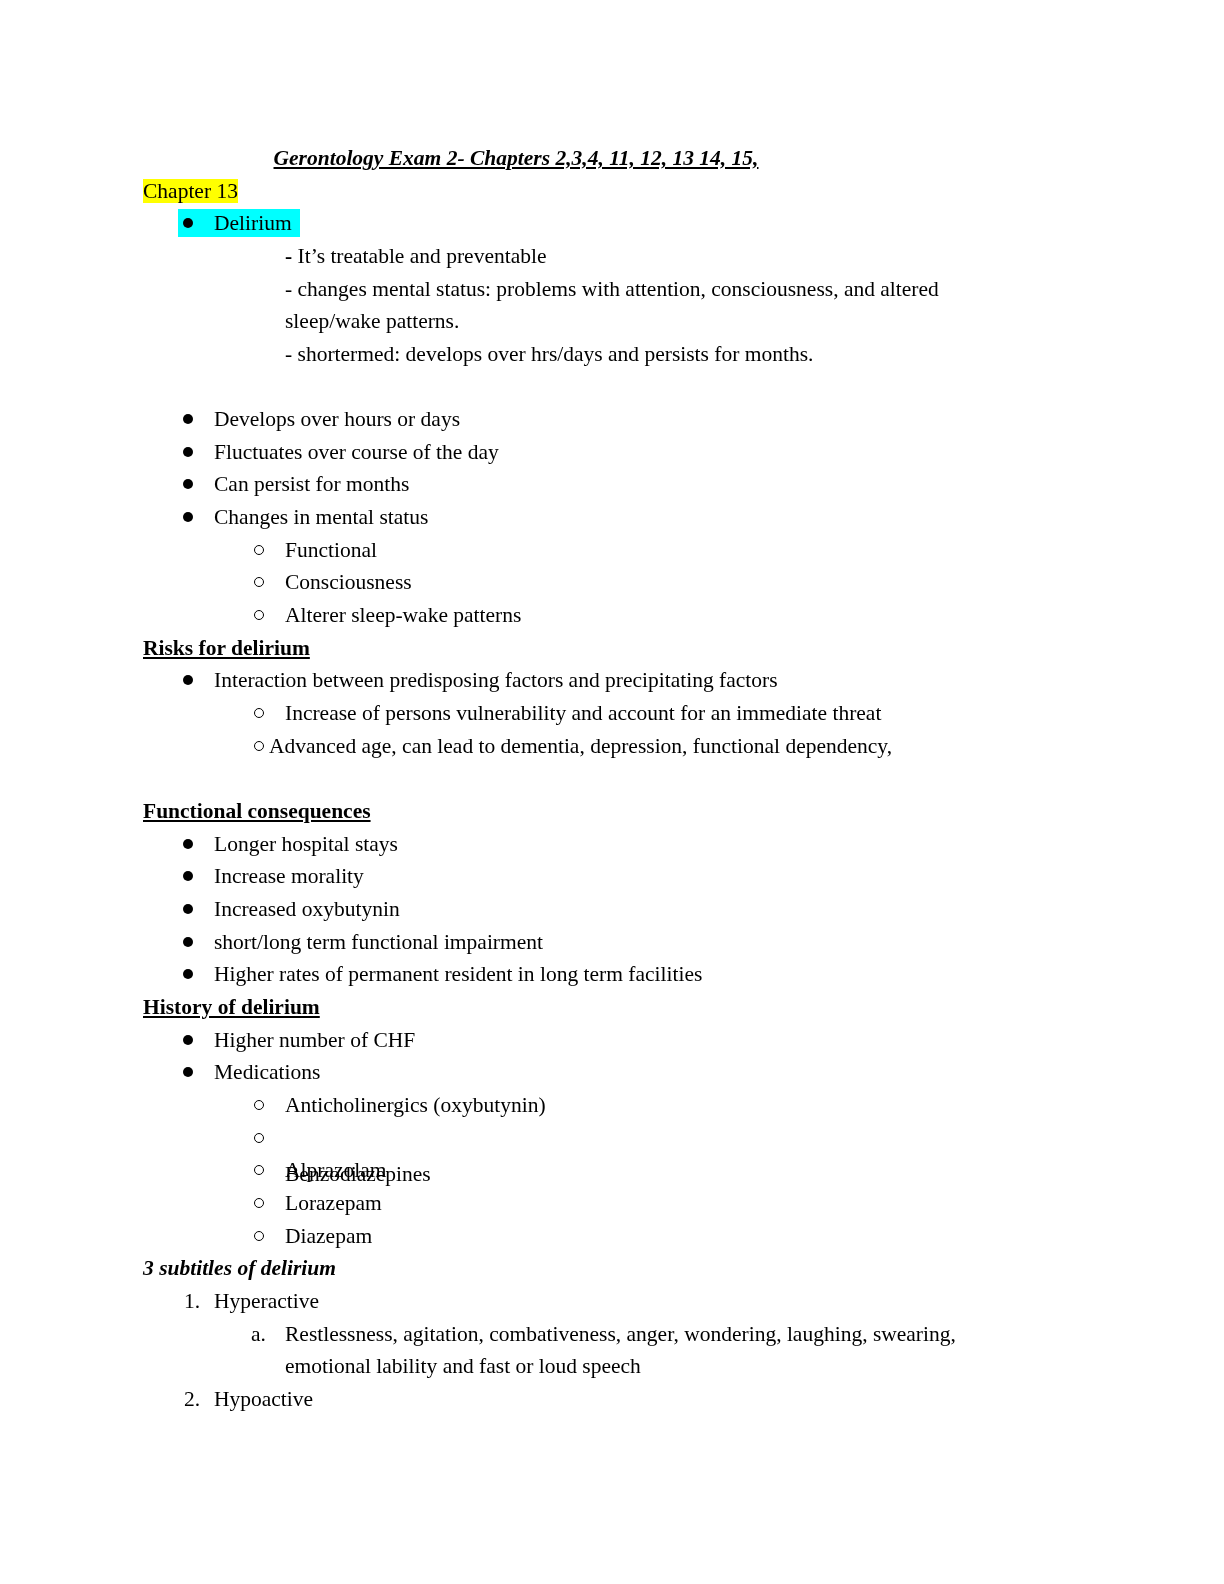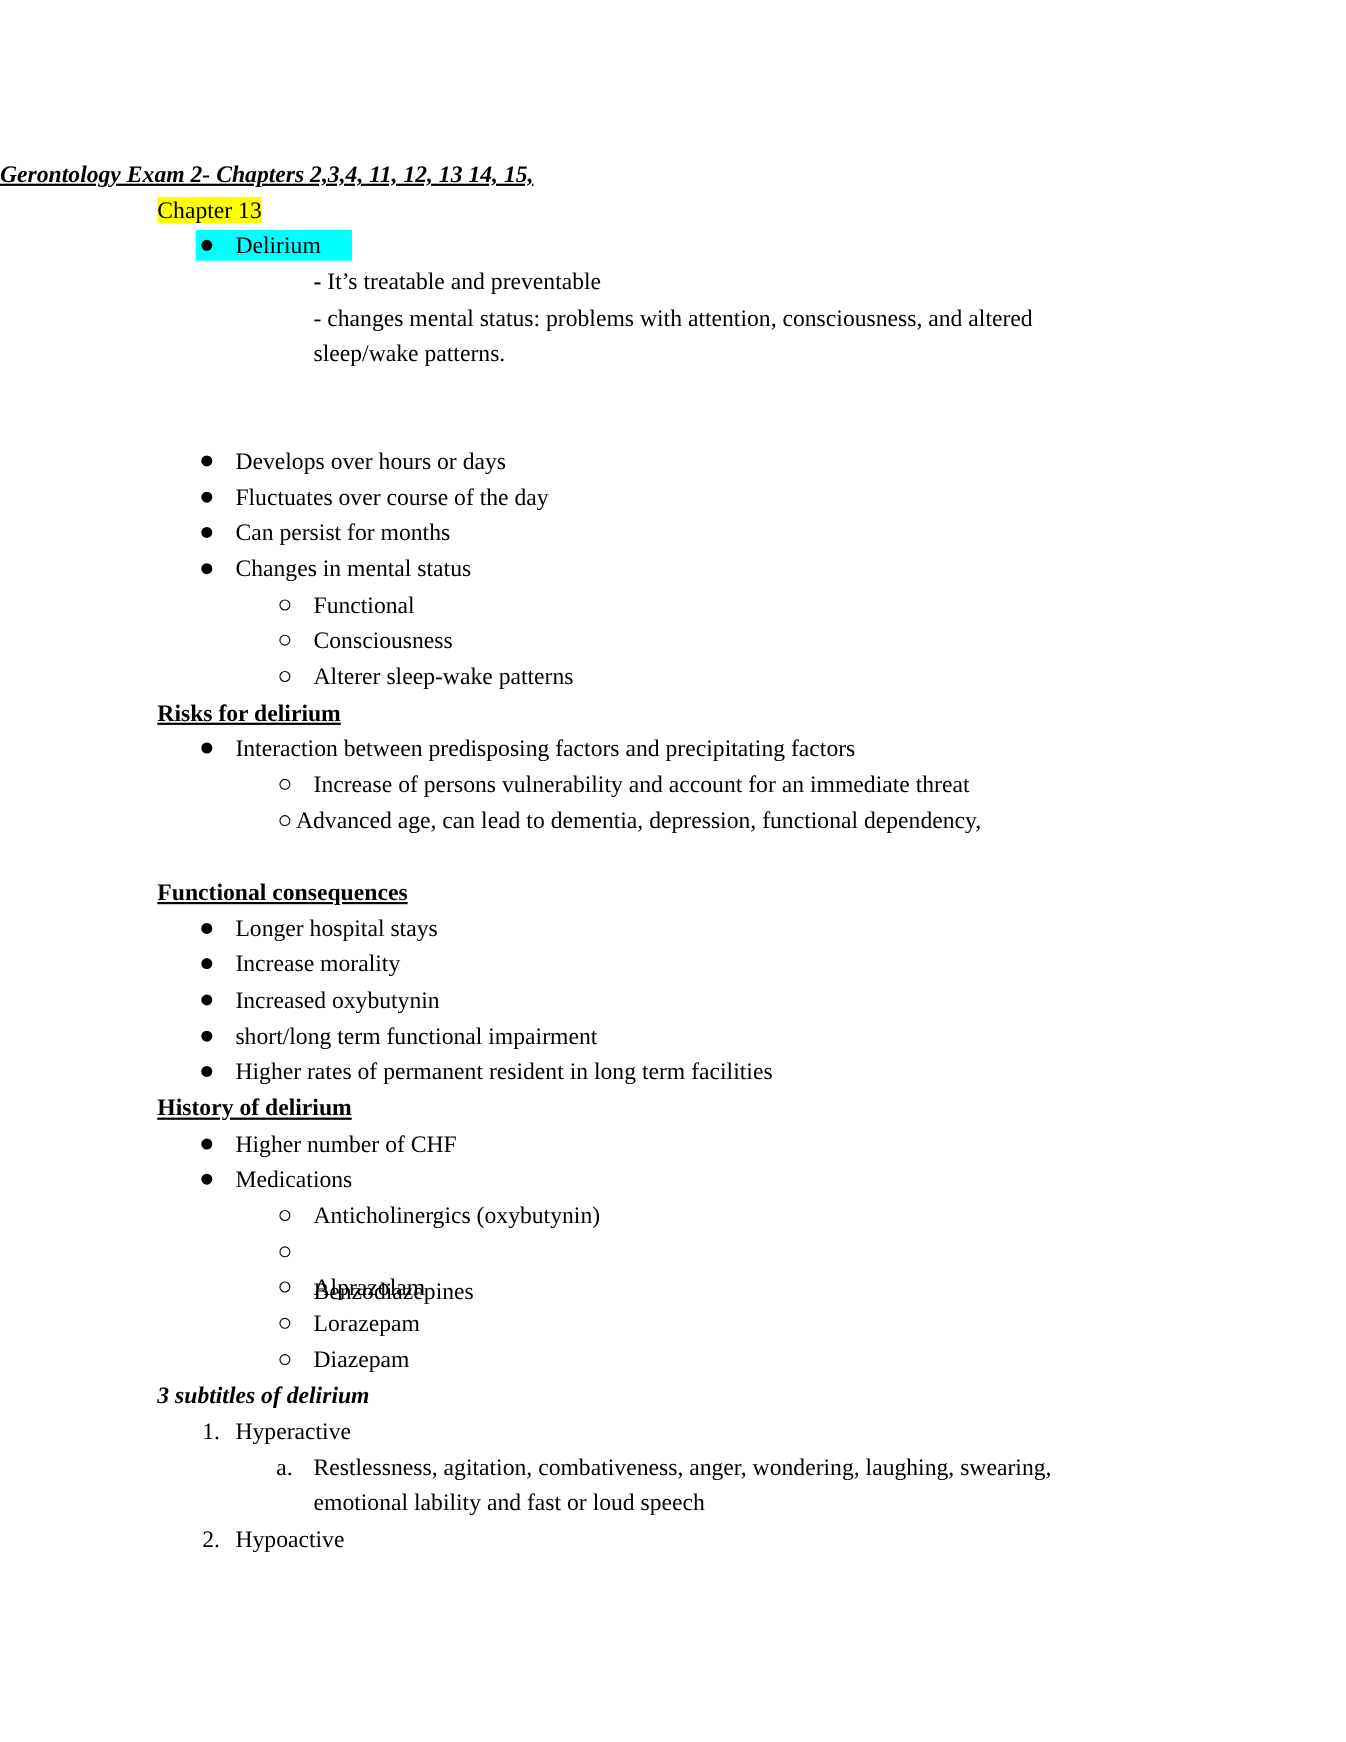--- a/index.html
+++ b/index.html
@@ -24,21 +24,21 @@
     }
     .line {
       position: absolute;
       white-space: nowrap;
       line-height: 28px;
       height: 28px;
     }
     .title {
       left: 0;
       width: 1032px;
-      text-align: left;
+      text-align: center;
       font-weight: bold;
       font-style: italic;
       text-decoration: underline;
     }
     .hl-yellow { background: #ffff00; }
     .hl-cyan { background: #00ffff; }
     .heading-bu { font-weight: bold; text-decoration: underline; }
     .heading-bi { font-weight: bold; font-style: italic; }
     .bullet {
       position: absolute;
@@ -82,28 +82,29 @@
 <body>
 
 <div class="page">
 
   <div class="line title" style="top:144px;">Gerontology Exam 2- Chapters 2,3,4, 11, 12, 13 14, 15,</div>
 
   <div class="line" style="left:143px; top:177px;">
     <span class="hl-yellow">Chapter 13</span>
   </div>
 
-  <div class="line hl-cyan" style="left:178px; top:209px; width:142px;">
+  <div class="line hl-cyan" style="left:178px; top:209px; width:122px;">
     <span class="bullet bullet-filled" style="left:0px;"></span>
     <span class="text" style="left:36px;">Delirium</span>
   </div>
 
   <div class="line" style="left:285px; top:242px;"><span style="font-weight:bold;">-</span><span> It’s treatable and preventable</span></div>
   <div class="line" style="left:285px; top:275px;">- changes mental status: problems with attention, consciousness, and altered</div>
   <div class="line" style="left:285px; top:307px;">sleep/wake patterns.</div>
+  <div class="line" style="left:285px; top:340px;">- shortermed: develops over hrs/days and persists for months.</div>
 
   <div class="line" style="left:178px; top:405px;">
     <span class="bullet bullet-filled" style="left:0;"></span>
     <span class="text" style="left:36px;">Develops over hours or days</span>
   </div>
   <div class="line" style="left:178px; top:438px;">
     <span class="bullet bullet-filled" style="left:0;"></span>
     <span class="text" style="left:36px;">Fluctuates over course of the day</span>
   </div>
   <div class="line" style="left:178px; top:470px;">

